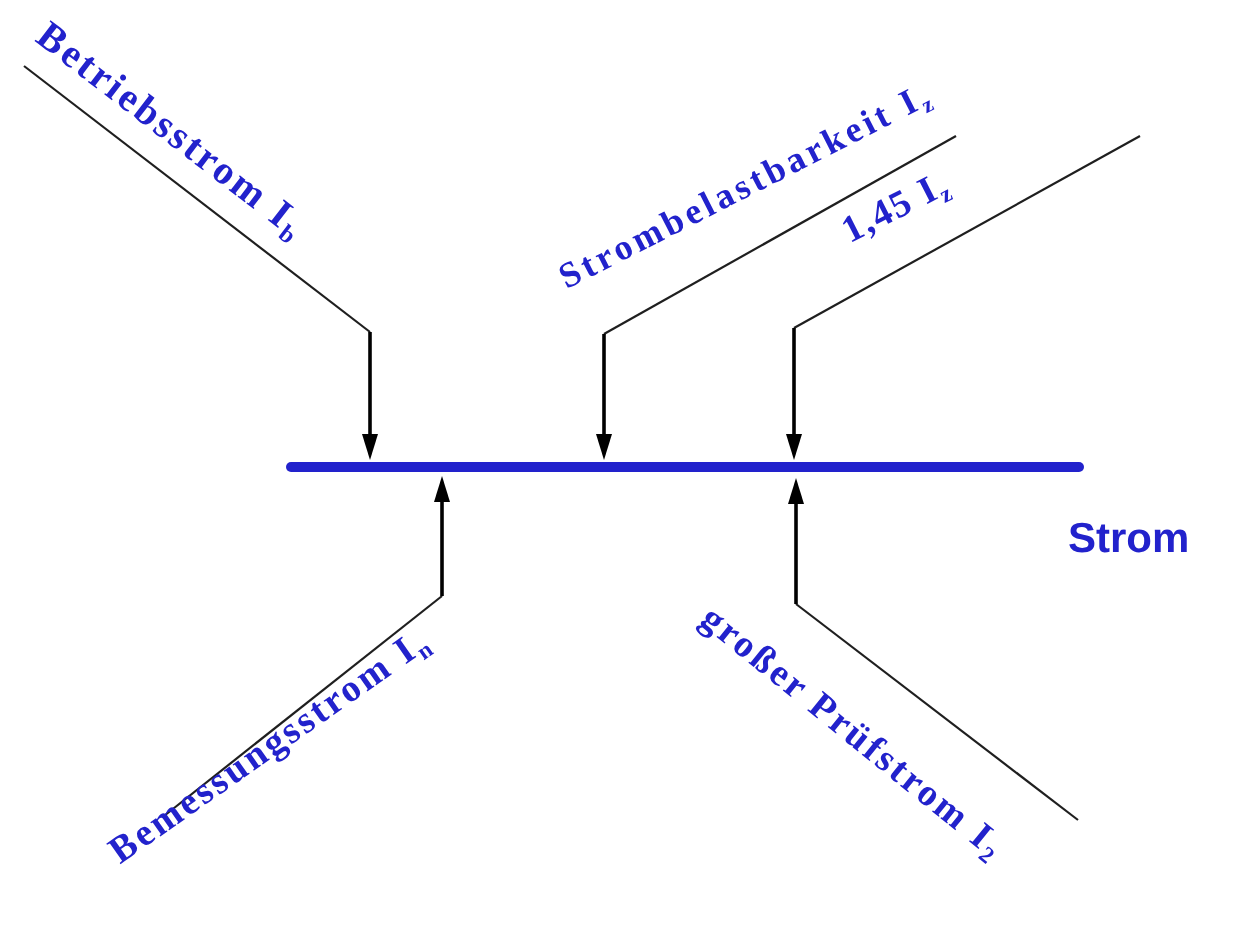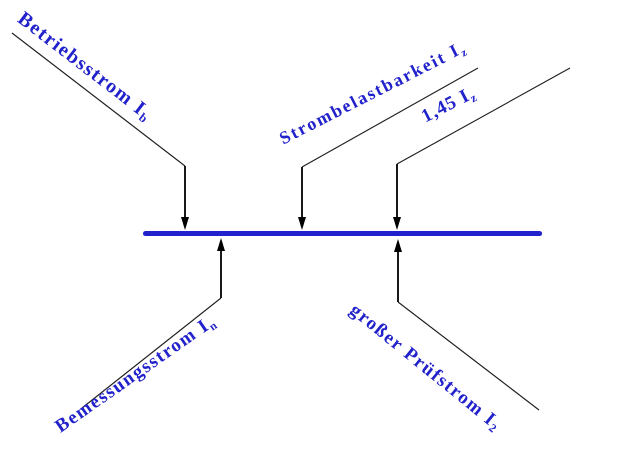--- a/index.html
+++ b/index.html
@@ -140,14 +140,15 @@
   </div>
 
   <div class="rlabel lbl-bemessungsstrom">
     <span>Bemessungsstrom I</span><sub>n</sub>
   </div>
 
   <div class="rlabel lbl-pruefstrom">
     <span>großer Prüfstrom I</span><sub>2</sub>
   </div>
 
+  <div class="axis-caption">Strom</div>
 
 </div>
 
 </body></html>

